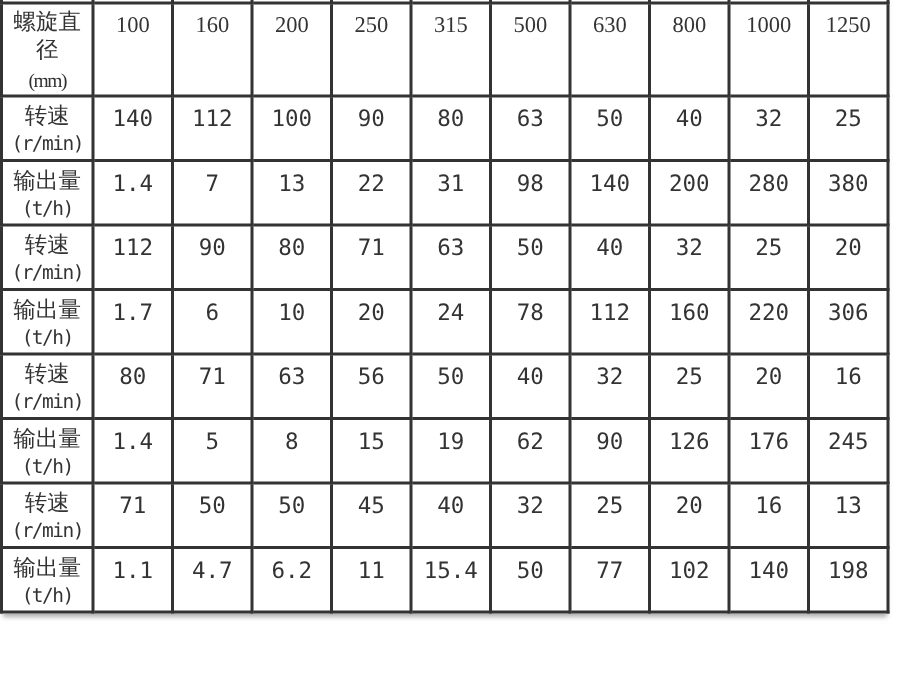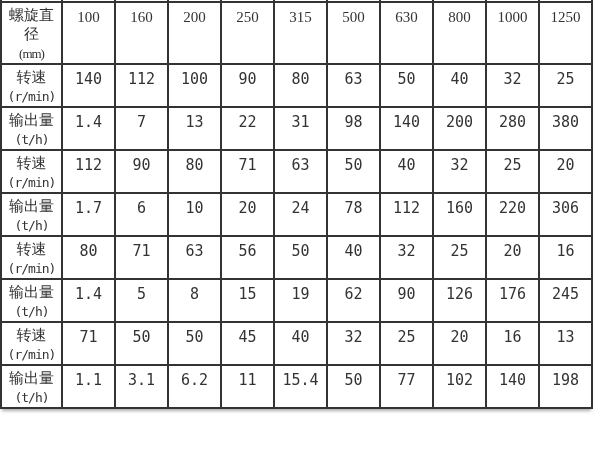--- a/index.html
+++ b/index.html
@@ -209,21 +209,21 @@
           <td>20</td>
           <td>16</td>
           <td>13</td>
         </tr>
         <tr class="data-row">
           <th>
             <span class="lbl">输出量</span>
             <span class="unit">(t/h)</span>
           </th>
           <td>1.1</td>
-          <td>3.1</td>
+          <td>4.7</td>
           <td>6.2</td>
           <td>11</td>
           <td>15.4</td>
           <td>50</td>
           <td>77</td>
           <td>102</td>
           <td>140</td>
           <td>198</td>
         </tr>
       </tbody>

